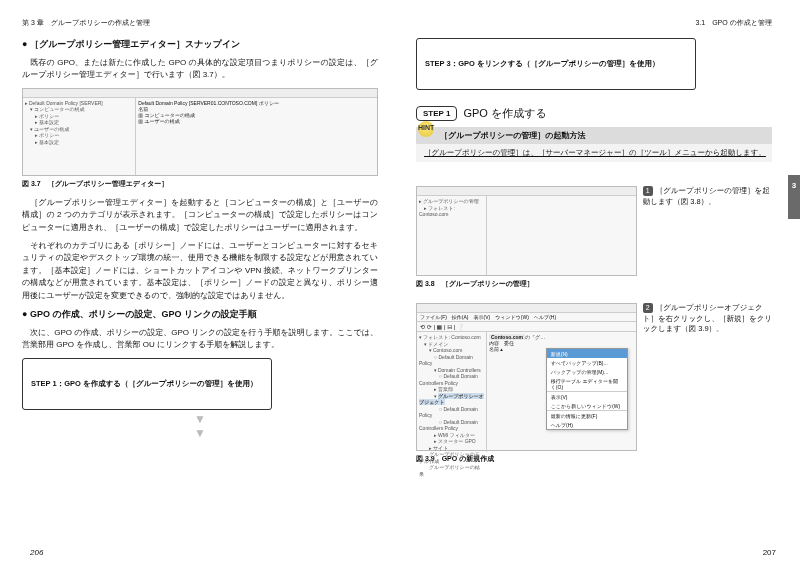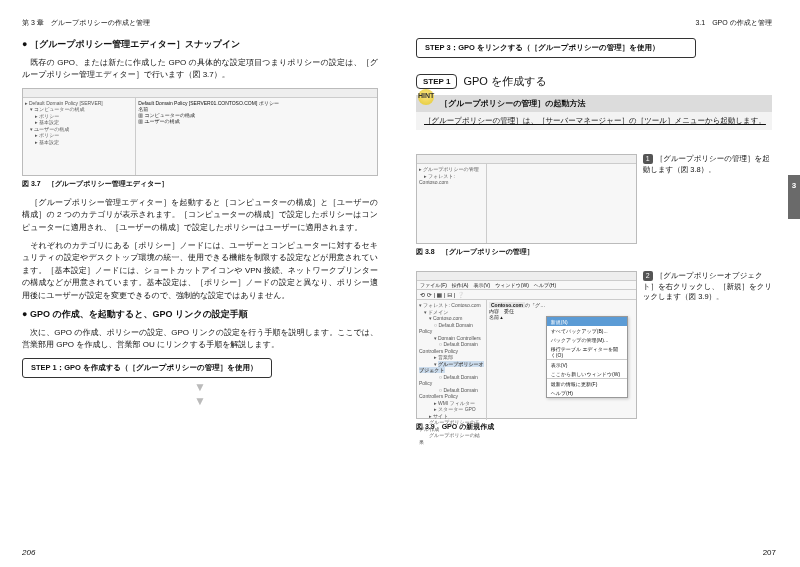--- a/index.html
+++ b/index.html
@@ -8,24 +8,24 @@
   .page-right { padding-left: 16px; padding-right: 28px; }
   .running-head { font-size: 7px; margin-bottom: 10px; }
   .running-head.right { text-align: right; }
   .sec-h { font-size: 9px; font-weight: bold; margin-bottom: 6px; }
   .para { font-size: 8px; line-height: 1.55; margin-bottom: 6px; text-align: justify; }
   .fig-box { border: 1px solid #bbb; background: #f7f7f7; margin-bottom: 3px; }
   .fig-box.tall { height: 88px; }
   .fig-box.mid { height: 90px; }
   .fig-box.hi { height: 148px; }
   .fig-cap { font-size: 7px; font-weight: bold; margin-bottom: 8px; }
-  .step-frame { border: 1.2px solid #333; border-radius: 3px; padding: 4px 8px; font-size: 7.5px; font-weight: bold; display:inline-block; min-width: 250px; margin-bottom: 4px; }
+  .step-frame { border: 1.2px solid #333; border-radius: 3px; padding: 20px 8px; font-size: 7.5px; font-weight: bold; display:inline-block; min-width: 250px; margin-bottom: 4px; }
   .arrow-down { text-align:center; font-size:12px; color:#bbb; line-height: 10px; margin-bottom:4px;}
   .pgnum { position:absolute; bottom:10px; font-size:8px; }
-  .pgnum.left { left:22px;font-style:italic; }
+  .pgnum.left { left:30px;font-style:italic; }
   .pgnum.right { right:24px; }
   
   .bigstep { display:flex; align-items:center; gap:6px; margin-bottom:6px; }
   .bigstep .badge { border:1.5px solid #333; border-radius:4px; padding:2px 6px; font-size:8px; font-weight:bold; }
   .bigstep .title { font-size:11px; font-weight:normal; }
   .hint-wrap { position:relative; margin-bottom:24px; }
   .hint-bar { background:#dcdcdc; padding:3px 6px 3px 24px; font-size:8px; font-weight:bold; }
   .hint-body { background:#f3f3f3; padding:4px 6px 4px 8px; font-size:7.5px;text-decoration:underline; }
   .hint-icon { position:absolute; left:2px; top:-6px; width:16px; height:16px; background: radial-gradient(circle at 50% 40%, #ffe680, #e0c835); border-radius:50%; font-size:7px; text-align:center; line-height:14px; font-weight:bold; color:#333; }
   .two-col { display:flex; gap:6px; margin-bottom:6px; align-items:flex-start; }
@@ -73,21 +73,21 @@
           ▥ ユーザーの構成
         </div>
       </div>
     </div>
   </div>
   <div class="fig-cap">図 3.7　［グループポリシー管理エディター］</div>
 
   <p class="para">　［グループポリシー管理エディター］を起動すると［コンピューターの構成］と［ユーザーの構成］の 2 つのカテゴリが表示されます。［コンピューターの構成］で設定したポリシーはコンピューターに適用され、［ユーザーの構成］で設定したポリシーはユーザーに適用されます。</p>
   <p class="para">　それぞれのカテゴリにある［ポリシー］ノードには、ユーザーとコンピューターに対するセキュリティの設定やデスクトップ環境の統一、使用できる機能を制限する設定などが用意されています。［基本設定］ノードには、ショートカットアイコンや VPN 接続、ネットワークプリンターの構成などが用意されています。基本設定は、［ポリシー］ノードの設定と異なり、ポリシー適用後にユーザーが設定を変更できるので、強制的な設定ではありません。</p>
 
-  <div class="sec-h">● GPO の作成、を起動すると、GPO リンクの設定手順</div>
+  <div class="sec-h">● GPO の作成、ポリシーの設定、GPO リンクの設定手順</div>
   <p class="para">　次に、GPO の作成、ポリシーの設定、GPO リンクの設定を行う手順を説明します。ここでは、営業部用 GPO を作成し、営業部 OU にリンクする手順を解説します。</p>
 
   <div class="step-frame">STEP 1：GPO を作成する（［グループポリシーの管理］を使用）</div>
   <div class="arrow-down">▼</div>
   <div class="arrow-down">▼</div>
 
   <div class="pgnum left">206</div>
 </div>
 
 <div class="page page-right">

